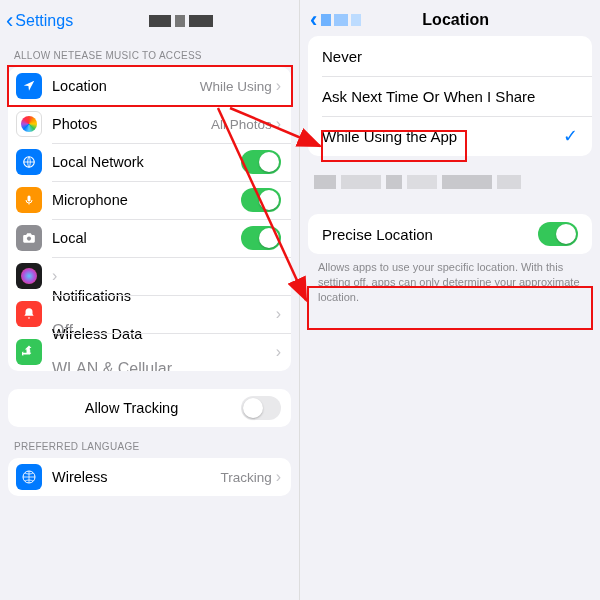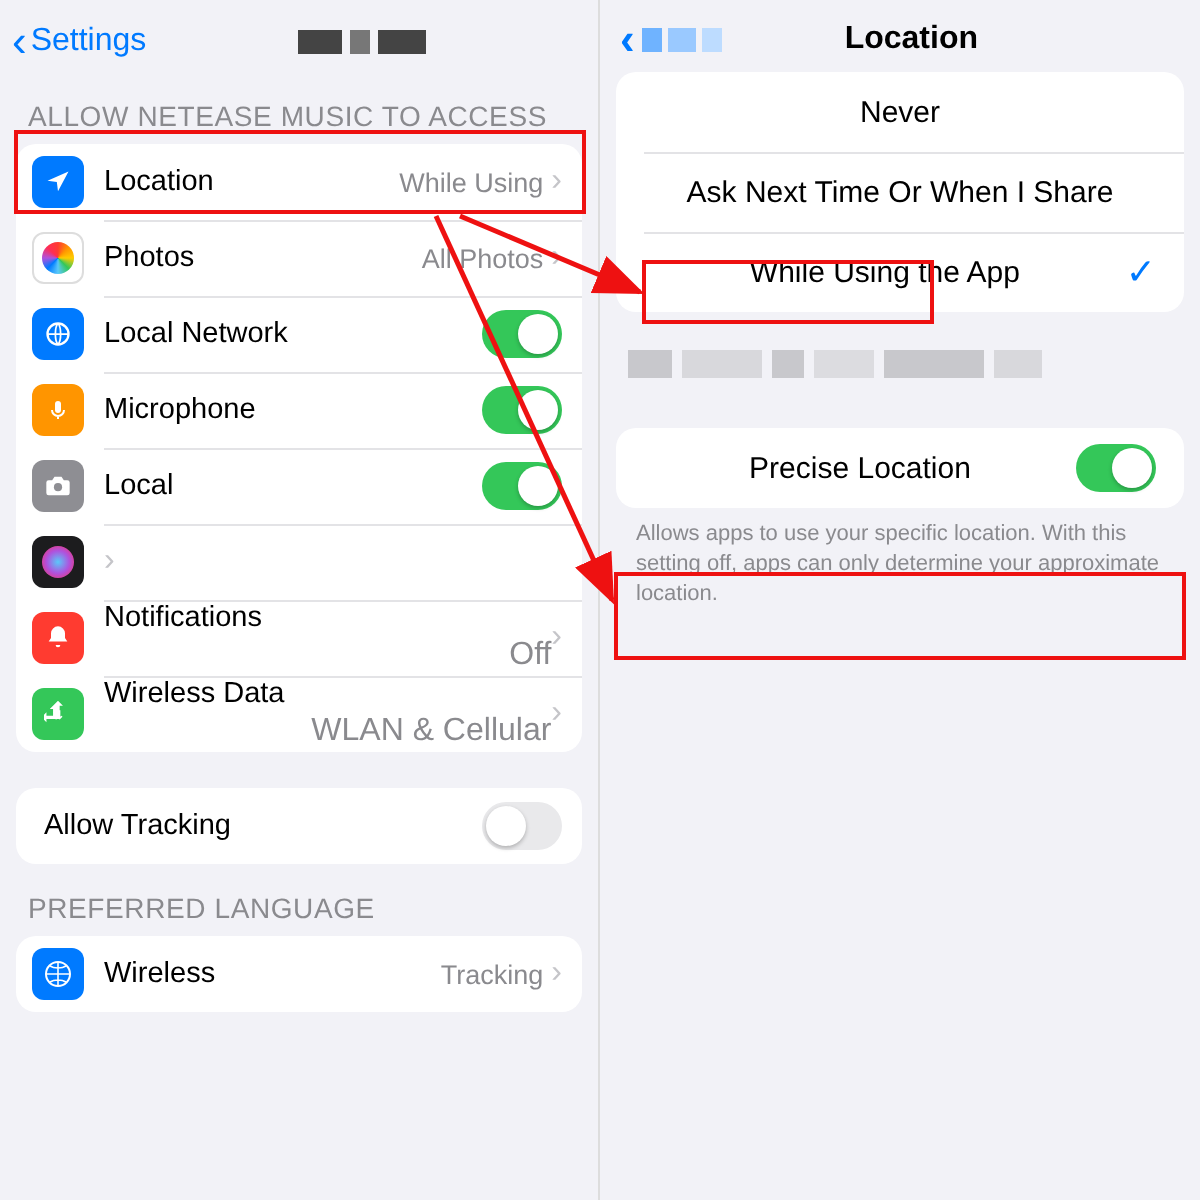--- a/index.html
+++ b/index.html
@@ -6,49 +6,49 @@
   body { width: 600px; height: 600px; background: #f2f2f7; display: flex; overflow: hidden; }
   .pane { width: 300px; height: 600px; background: #f2f2f7; position: relative; }
   .pane-left { border-right: 1px solid #ddd; }
 
   
   .lh { height: 36px; display: flex; align-items: center; padding: 6px 10px 0 6px; }
   .lh .chev { color: #007aff; font-size: 22px; margin-right: 2px; }
   .lh .back { color: #007aff; font-size: 16px; }
   .lh .title-redact { flex: 1; display: flex; justify-content: center; gap: 4px; }
   .redact-bar { height: 12px; background: #444; }
-  .section-head { font-size: 14px; color: #8a8a8e; letter-spacing: .3px; padding: 14px 14px 6px 14px; text-transform: uppercase; }
+  .section-head { font-size: 10px; color: #8a8a8e; letter-spacing: .3px; padding: 14px 14px 6px 14px; text-transform: uppercase; }
   .group { background: #fff; border-radius: 10px; margin: 0 8px; overflow: hidden; }
-  .group + .group { margin-top: 14px; }
+  .group + .group { margin-top: 14px; text-align: center; }
   .row { display: flex; align-items: center; height: 38px; padding: 0 10px 0 8px; position: relative; }
   .row + .row::before { content: ""; position: absolute; left: 44px; right: 0; top: 0; height: 1px; background: #e3e3e6; }
   .icon { width: 26px; height: 26px; border-radius: 6px; margin-right: 10px; display: flex; align-items: center; justify-content: center; color: #fff; font-size: 14px; flex-shrink: 0; }
   .row .label { font-size: 14.5px; color: #000; flex: 1; }
   .row .sub { font-size: 16px; color: #8a8a8e; margin-top: 18px; }
-  .row .labelcol { flex: 1; display: flex; flex-direction: row; justify-content: center; }
+  .row .labelcol { flex: 1; display: flex; flex-direction: column; justify-content: center; }
   .row .val { font-size: 13.5px; color: #8a8a8e; margin-right: 4px; }
   .row .chev-r { color: #c5c5c9; font-size: 16px; }
   .toggle { width: 40px; height: 24px; border-radius: 12px; position: relative; background: #e9e9eb; }
   .toggle.on { background: #34c759; }
   .toggle .knob { position: absolute; top: 2px; width: 20px; height: 20px; border-radius: 50%; background: #fff; box-shadow: 0 1px 2px rgba(0,0,0,.25); }
   .toggle.on .knob { right: 2px; } .toggle.off .knob { left: 2px; }
 
   
   .statusbar { height: 30px; display: flex; align-items: center; justify-content: space-between; padding: 10px 16px 0 24px; font-size: 14px; font-weight: 600; }
   .sb-right { display: flex; align-items: center; gap: 5px; }
   .sig span { display: inline-block; width: 3px; background: #000; margin-left: 1px; border-radius: 1px; }
   .batt { display: flex; align-items: center; }
   .batt-body { width: 24px; height: 13px; border: 1px solid #000; border-radius: 3px; background: #ffcc00; display: flex; align-items: center; justify-content: center; font-size: 8px; font-weight: 700; }
   .batt-tip { width: 2px; height: 5px; background: #000; border-radius: 0 1px 1px 0; margin-left: 1px; }
   .rh { height: 36px; display: flex; align-items: center; padding: 4px 10px 0 10px; font-weight: 600; font-size: 16px; }
   .rh .chev { color: #007aff; font-size: 22px; margin-right: 4px; }
   .rh .back-red { display: flex; gap: 3px; }
   .rh .title { flex: 1; text-align: center; margin-right: 40px; }
 
-  .rrow { display: flex; align-items: center; height: 40px; padding: 0 14px; position: relative; font-size: 15px; text-align: center; }
+  .rrow { display: flex; align-items: center; height: 40px; padding: 0 14px; position: relative; font-size: 15px; }
   .rrow + .rrow::before { content:""; position:absolute; left:14px; right:0; top:0; height:1px; background:#e3e3e6; }
   .check { color:#007aff; font-size:18px; }
   .footer { font-size: 11px; color: #8a8a8e; padding: 6px 18px 0 18px; line-height: 1.35; }
 
   .hilite { position: absolute; border: 2px solid #e11; pointer-events: none; }
   svg.arrows { position: absolute; top: 0; left: 0; pointer-events: none; }
 
   
   .bg-blue { background:#007aff; } .bg-white { background:#fff; }
   .bg-orange { background:#ff9500; } .bg-gray { background:#8e8e93; }

